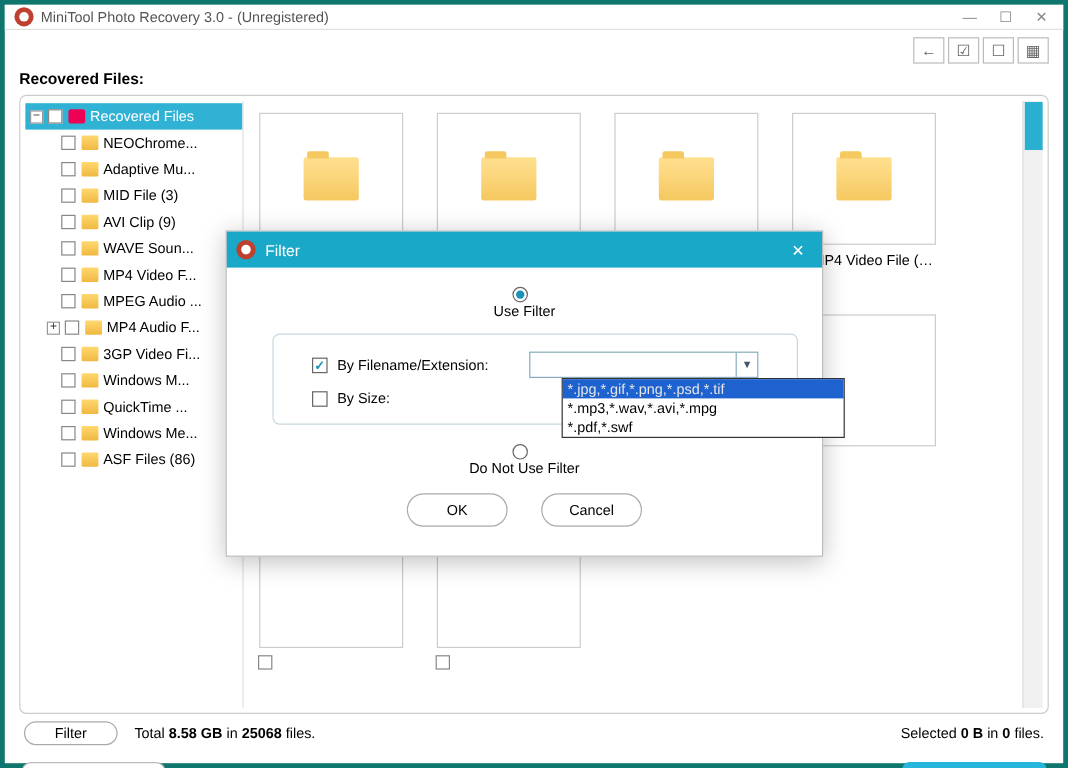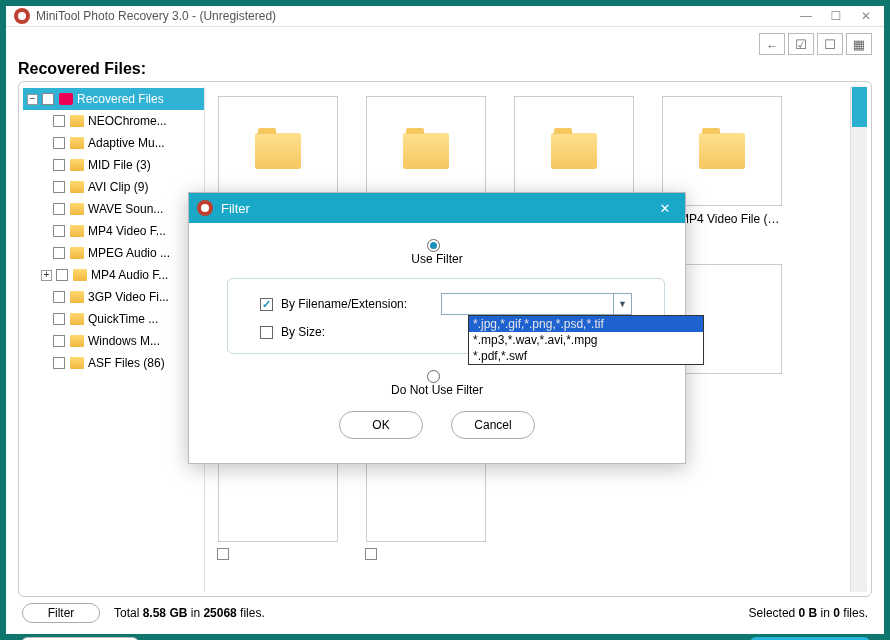--- a/index.html
+++ b/index.html
@@ -1,34 +1,34 @@
 <!DOCTYPE html>
 <html><head>
 <meta charset="utf-8">
 <style>
 * { box-sizing: border-box; margin: 0; padding: 0; }
 body { font-family: 'Segoe UI', Tahoma, sans-serif; font-size: 12px; background: #f0f0f0; width: 890px; height: 640px; overflow: hidden; }
-.window { width: 890px; height: 640px; background: #fff; border: 6px solid #0f766e; display: flex; flex-direction: column; }
+.window { width: 890px; height: 640px; background: #fff; border: 4px solid #0f766e; display: flex; flex-direction: column; }
 .titlebar { height: 28px; background: #fff; display: flex; align-items: center; padding: 0 4px 0 8px; border-bottom: 1px solid #e0e0e0; }
 .titlebar-icon { width: 16px; height: 16px; background: #c04030; border-radius: 50%; margin-right: 6px; position: relative; }
 .titlebar-icon::after { content: ''; position: absolute; width: 8px; height: 8px; background: #fff; border-radius: 50%; top: 4px; left: 4px; }
 .titlebar-text { flex: 1; color: #555; font-size: 12px; }
 .titlebar-btns { display: flex; gap: 2px; }
 .tb-btn { width: 28px; height: 20px; display: flex; align-items: center; justify-content: center; color: #888; cursor: pointer; }
 .header { height: 120px; background: linear-gradient(to bottom, #2fb2d4 0%, #26a5c8 100%); display: flex; align-items: center; padding: 0 20px; position: relative; overflow: hidden; }
 .header-decor { position: absolute; right: -40px; top: -30px; width: 180px; height: 180px; border: 30px solid rgba(255,255,255,0.06); border-radius: 50%; }
 .logo { width: 90px; height: 90px; position: relative; margin-right: 30px; }
 .lifebuoy { width: 80px; height: 80px; border-radius: 50%; background: conic-gradient(#fff 0 45deg,#e64 45deg 90deg,#fff 90deg 135deg,#e64 135deg 180deg,#fff 180deg 225deg,#e64 225deg 270deg,#fff 270deg 315deg,#e64 315deg 360deg); position: absolute; bottom: 0; left: 0; box-shadow: 0 2px 6px rgba(0,0,0,0.3); }
 .lifebuoy::after { content: ''; position: absolute; width: 36px; height: 36px; background: #2fb2d4; border-radius: 50%; top: 22px; left: 22px; }
 .logo-pics { position: absolute; top: -4px; left: 28px; width: 60px; height: 56px; }
 .header-text { display: flex; flex-direction: column; align-items: flex-start; }
 .content { flex: 1; display: flex; flex-direction: column; padding: 6px 12px 0 12px; position: relative; }
 .tools-row { display: flex; justify-content: flex-end; margin-bottom: 4px; }
 .tool-btn { width: 26px; height: 22px; border: 1px solid #bbb; margin-left: 3px; display: flex; align-items: center; justify-content: center; background: #fff; cursor: pointer; color: #666; font-size: 13px; }
-.label-recovered { font-weight: bold; font-size: 16px; margin-bottom: 2px; position: absolute; top: 33px; left: 12px; }
+.label-recovered { font-weight: bold; font-size: 13px; margin-bottom: 2px; position: absolute; top: 33px; left: 12px; }
 .main-area { display: flex; flex: 1; border: 1px solid #ccc; border-radius: 6px; padding: 4px; margin-top: 22px; overflow: hidden; background: #fff; }
 .tree { width: 182px; border-right: 1px solid #e0e0e0; overflow-y: auto; font-size: 12px; padding-top: 2px; }
 .tree-item { display: flex; align-items: center; height: 22px; padding-left: 4px; white-space: nowrap; cursor: pointer; }
 .tree-item.root { background: #2fb2d4; color: #fff; }
 .tree-item.child { padding-left: 30px; }
 .tree-item.child.exp { padding-left: 18px; }
 .tree-toggle { width: 11px; height: 11px; border: 1px solid #999; display: inline-flex; align-items: center; justify-content: center; font-size: 10px; line-height: 1; margin-right: 4px; color: #333; background: #fff; }
 .tree-chk { width: 12px; height: 12px; border: 1px solid #888; margin-right: 5px; background: #fff; flex-shrink: 0; }
 .tree-icon { width: 14px; height: 12px; margin-right: 4px; flex-shrink: 0; }
 .tree-icon.folder { background: linear-gradient(#ffd870,#f0b840); border-radius: 1px; }
@@ -165,26 +165,31 @@
               <span class="tree-text">MP4 Audio F...</span>
             </div>
             <div class="tree-item child">
               <span class="tree-chk"></span>
               <span class="tree-icon folder"></span>
               <span class="tree-text">3GP Video Fi...</span>
             </div>
             <div class="tree-item child">
               <span class="tree-chk"></span>
               <span class="tree-icon folder"></span>
+              <span class="tree-text">Windows M...</span>
+            </div>
+            <div class="tree-item child">
+              <span class="tree-chk"></span>
+              <span class="tree-icon folder"></span>
               <span class="tree-text">QuickTime ...</span>
             </div>
             <div class="tree-item child">
               <span class="tree-chk"></span>
               <span class="tree-icon folder"></span>
-              <span class="tree-text">Windows M...</span>
+              <span class="tree-text">Windows Me...</span>
             </div>
             <div class="tree-item child">
               <span class="tree-chk"></span>
               <span class="tree-icon folder"></span>
               <span class="tree-text">ASF Files (86)</span>
             </div>
           </div>
       </div>
 
       <div class="grid">

